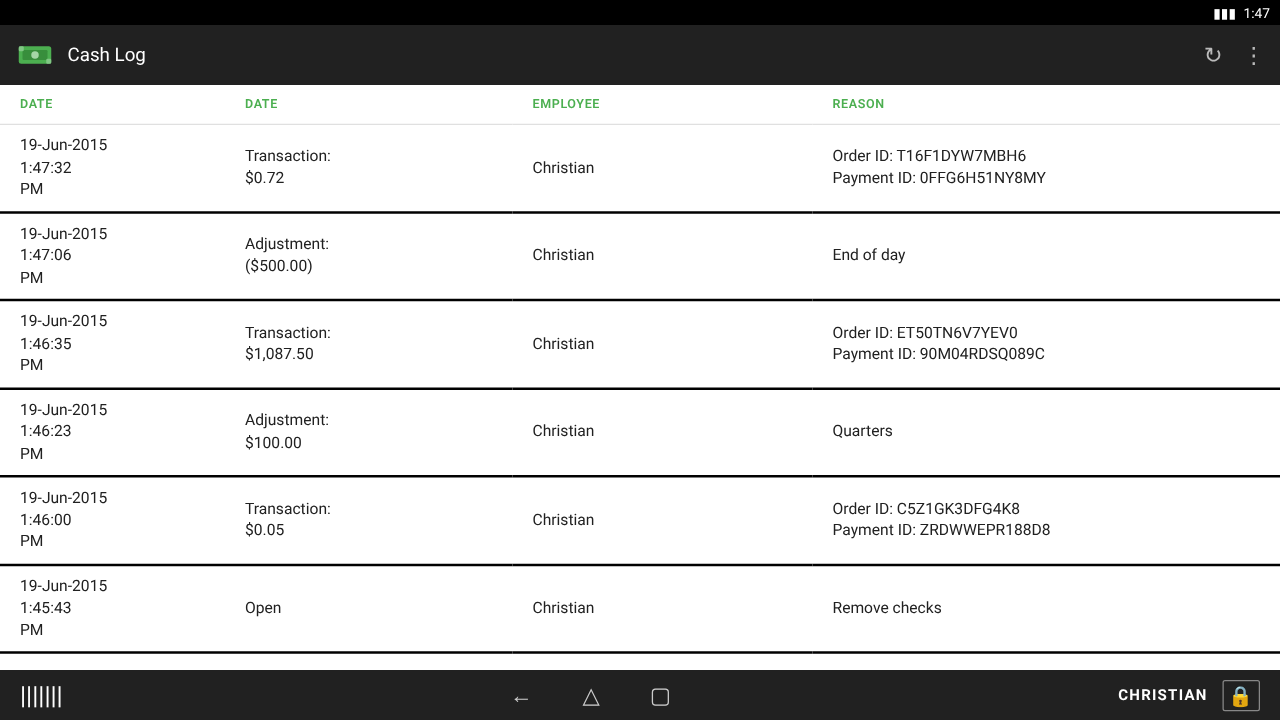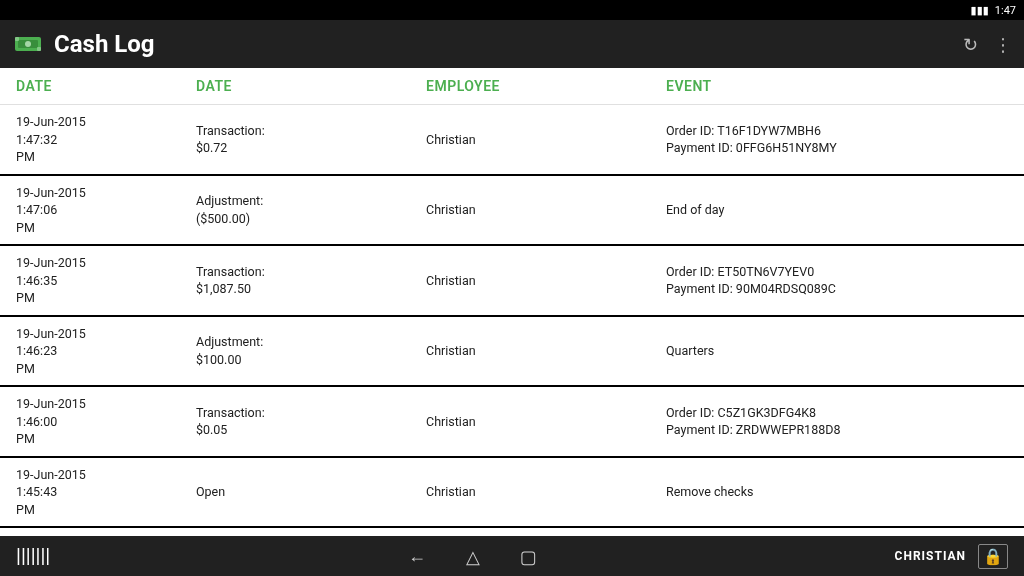--- a/index.html
+++ b/index.html
@@ -32,22 +32,22 @@
     }
     .app-bar-logo {
       width: 32px;
       height: 32px;
       margin-right: 10px;
       display: flex;
       align-items: center;
       justify-content: center;
     }
     .app-bar-title {
-      font-size: 24px;
-      font-weight: 700;
+      font-size: 15px;
+      font-weight: 400;
       flex: 1;
     }
     .app-bar-actions {
       display: flex;
       align-items: center;
       gap: 16px;
     }
     .app-bar-icon {
       color: #bbb;
       font-size: 18px;
@@ -60,21 +60,21 @@
       overflow-y: auto;
       background: #fff;
     }
     table {
       width: 100%;
       border-collapse: collapse;
     }
     thead th {
       text-align: left;
       padding: 10px 16px;
-      font-size: 14px;
+      font-size: 10px;
       font-weight: 600;
       color: #4caf50;
       border-bottom: 1px solid #e0e0e0;
       letter-spacing: 0.5px;
       margin-top: 43px;
     }
     tbody tr {
       border-bottom: 2px solid #000000;
     }
     tbody td {
@@ -130,21 +130,21 @@
   </div>
 </div>
 
 <div class="table-container">
   <table>
     <thead>
       <tr>
         <th>DATE</th>
         <th>DATE</th>
         <th>EMPLOYEE</th>
-        <th>EVENT</th>
+        <th>REASON</th>
       </tr>
     </thead>
     <tbody id="table-body">
     <tr>
           <td style="white-space: nowrap; width: 180px;"><span>19-Jun-2015<br>1:47:32<br>PM</span></td>
           <td style="width: 230px;">
             <div class="event-cell"><span class="label">Transaction:</span><br><span class="value">$0.72</span></div>
           </td>
           <td style="width: 240px;">Christian</td>
           <td><span>Order ID: T16F1DYW7MBH6<br>Payment ID: 0FFG6H51NY8MY</span></td>

